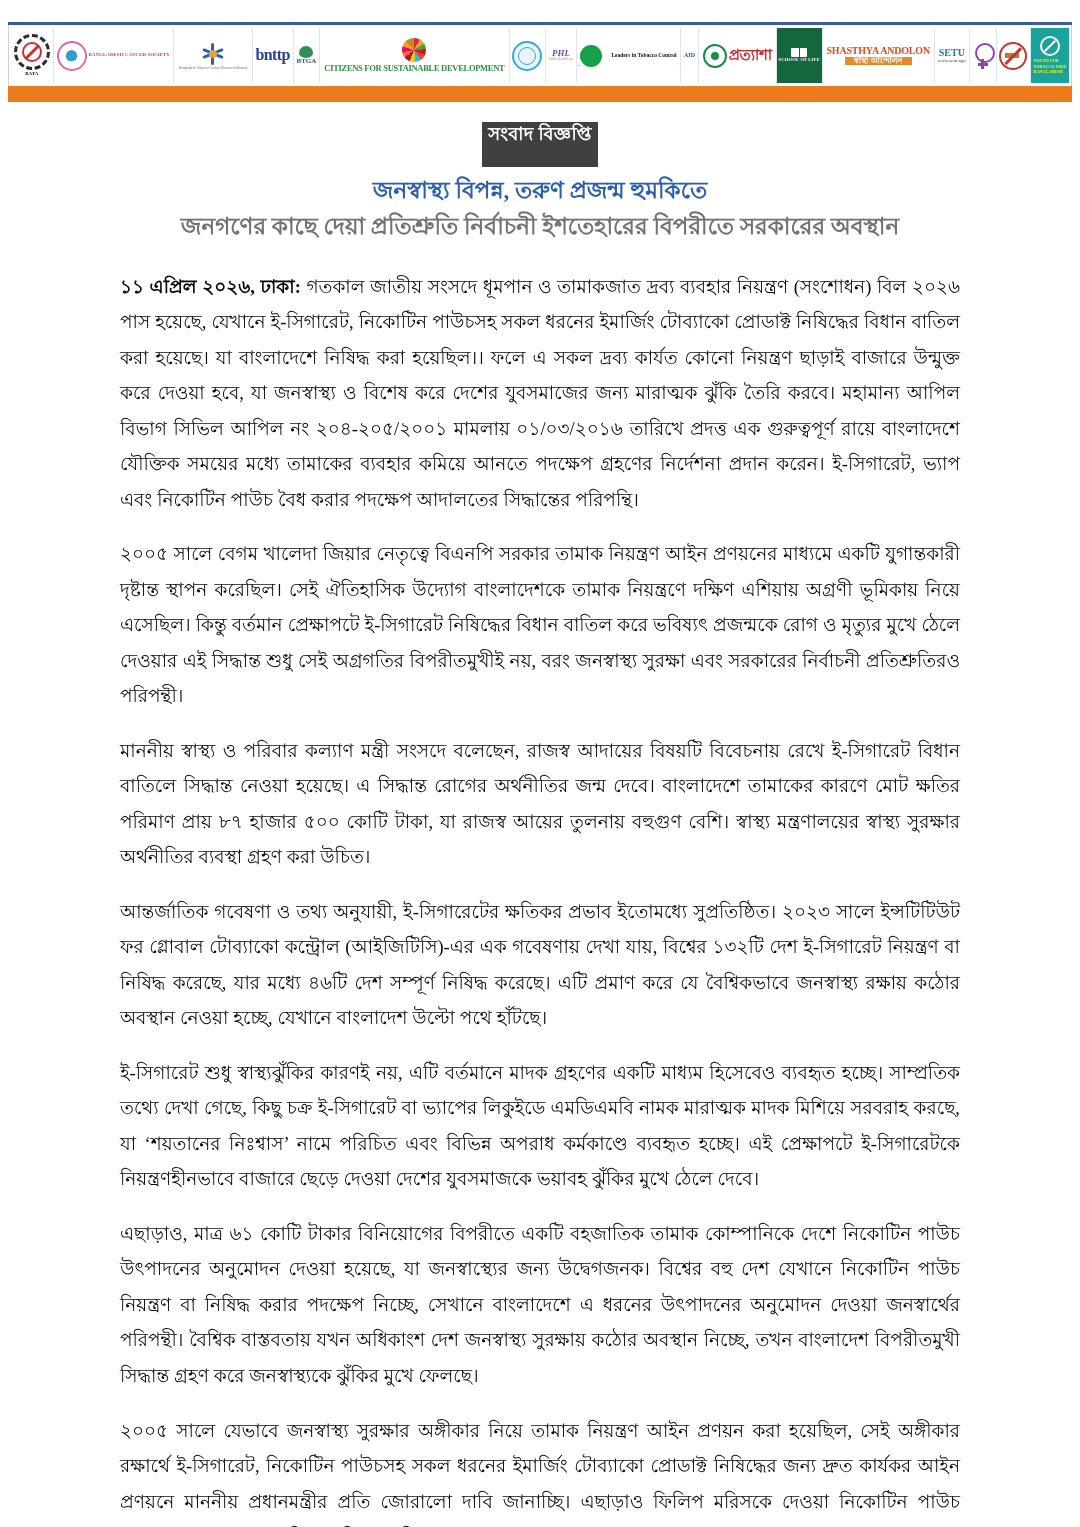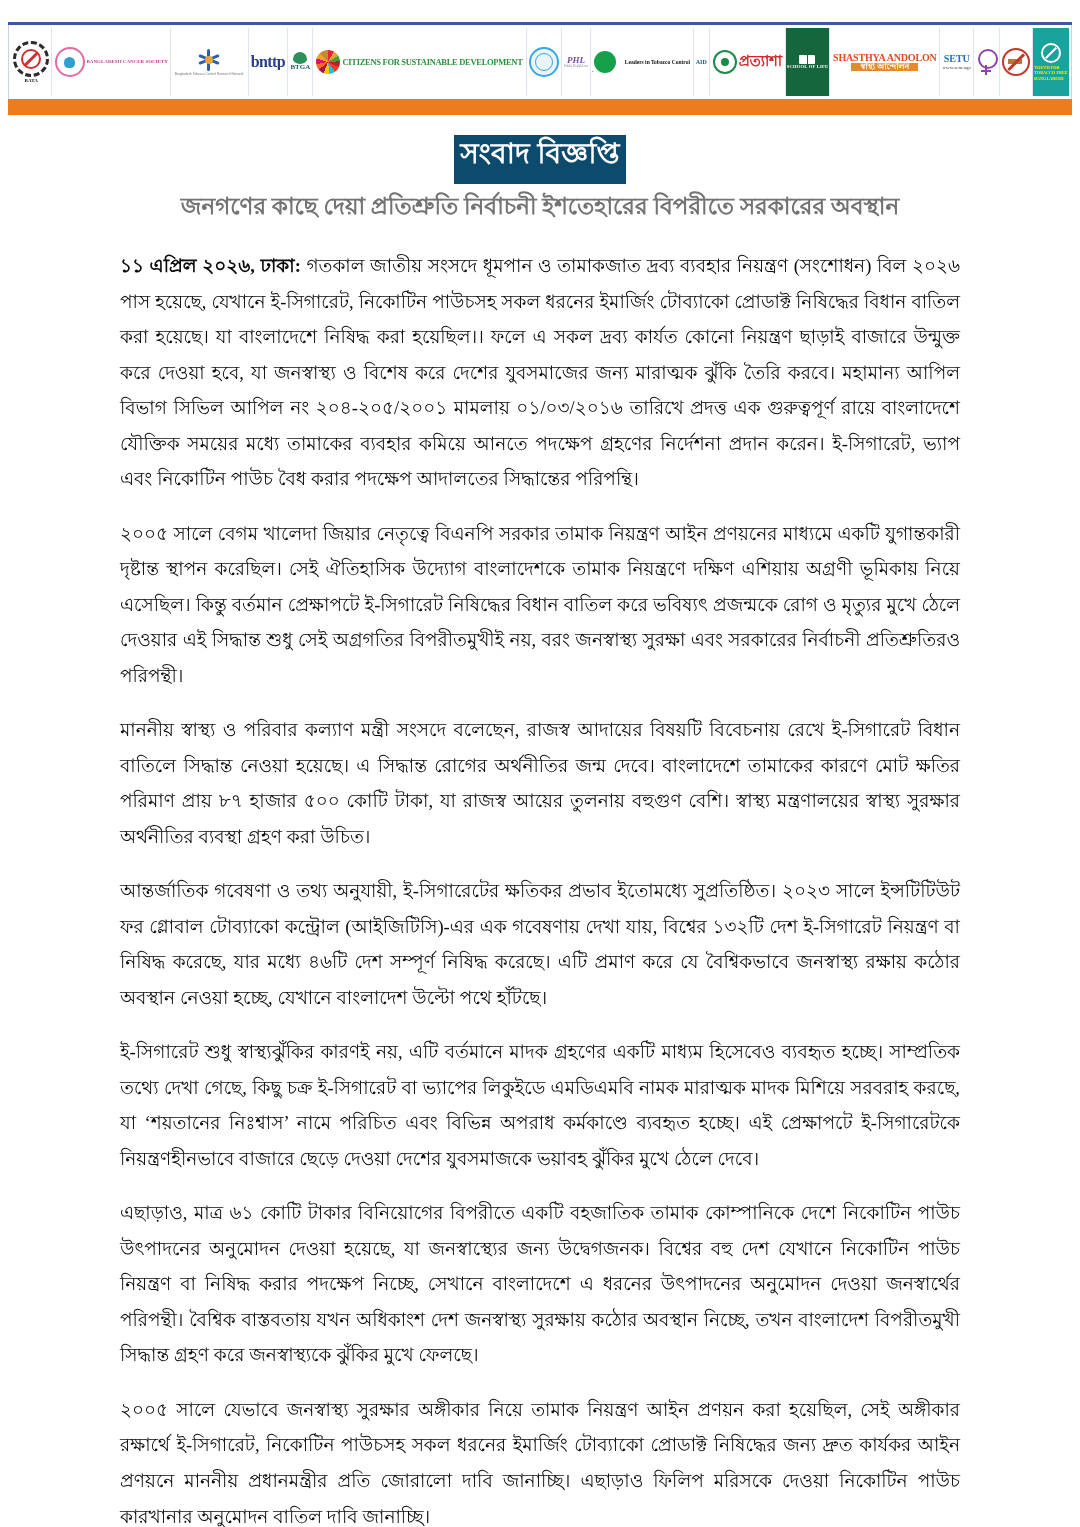--- a/index.html
+++ b/index.html
@@ -29,21 +29,21 @@
   .banner-wrap {
     margin: 22px 8px 0 8px;
     border-top: 3px solid #3a5ba0;
     border-bottom: 0;
     background: #ffffff;
   }
   .logo-strip {
     display: flex;
     align-items: stretch;
     justify-content: space-between;
-    height: 74px;
+    height: 61px;
     padding: 3px 2px;
     background: #ffffff;
     border-left: 1px solid #c9d3e6;
     border-right: 1px solid #c9d3e6;
     box-sizing: border-box;
   }
   .logo-cell {
     flex: 1 1 auto;
     display: flex;
     align-items: center;
@@ -148,27 +148,27 @@
     margin: 0 8px;
   }
 
   
   .titles {
     margin-top: 20px;
     text-align: center;
   }
   .press-tag {
     display: inline-block;
-    background: #0c4a6e;
+    background: #404040;
     color: #ffffff;
     font-family: "Liberation Serif", serif;
     font-weight: bold;
-    font-size: 28px;
+    font-size: 18px;
     line-height: 1.28;
-    padding: 1px 6px 12px 6px;
+    padding: 1px 6px 21px 6px;
     letter-spacing: .3px;
   }
   .headline-blue {
     color: #2b5fad;
     font-weight: bold;
     font-size: 23px;
     line-height: 1.45;
     margin-top: 7px;
   }
   .headline-blue .l2 { display: block; }
@@ -240,21 +240,21 @@
       </div>
 
       <div class="logo-cell">
         <div class="logo-box lg5">
           <span class="leaf"></span>
           <span class="btca">BTGA</span>
         </div>
       </div>
 
       <div class="logo-cell" style="flex:1.7 1 auto;">
-        <div class="logo-box lg6" style="flex-direction:row;gap:2px;">
+        <div class="logo-box lg6" style="flex-direction:column;gap:2px;">
           <span class="sdg"></span>
           <span class="cfsd">CITIZENS FOR SUSTAINABLE DEVELOPMENT</span>
         </div>
       </div>
 
       <div class="logo-cell">
         <div class="logo-box lg7">
           <span class="globe"></span>
         </div>
       </div>
@@ -334,20 +334,21 @@
         </div>
       </div>
 
     </div>
   </div>
   <div class="orange-bar"></div>
 
   <div class="titles">
     <div><span class="press-tag">সংবাদ বিজ্ঞপ্তি</span></div>
     <div class="headline-blue">
+      <span class="l2">জনস্বাস্থ্য বিপন্ন, তরুণ প্রজন্ম হুমকিতে</span>
     </div>
     <div class="headline-black">জনগণের কাছে দেয়া প্রতিশ্রুতি নির্বাচনী ইশতেহারের বিপরীতে সরকারের অবস্থান</div>
   </div>
 
   <div class="body-area">
 
     <p class="para"><span class="lead">১১ এপ্রিল ২০২৬, ঢাকা:</span> <span>গতকাল জাতীয় সংসদে ধূমপান ও তামাকজাত দ্রব্য ব্যবহার নিয়ন্ত্রণ (সংশোধন) বিল ২০২৬ পাস হয়েছে, যেখানে ই-সিগারেট, নিকোটিন পাউচসহ সকল ধরনের ইমার্জিং টোব্যাকো প্রোডাক্ট নিষিদ্ধের বিধান বাতিল করা হয়েছে।  যা বাংলাদেশে নিষিদ্ধ করা হয়েছিল।।  ফলে এ সকল দ্রব্য কার্যত কোনো নিয়ন্ত্রণ ছাড়াই বাজারে উন্মুক্ত করে দেওয়া হবে, যা জনস্বাস্থ্য ও বিশেষ করে দেশের যুবসমাজের জন্য মারাত্মক ঝুঁকি তৈরি করবে। মহামান্য আপিল বিভাগ সিভিল আপিল নং ২০৪-২০৫/২০০১ মামলায় ০১/০৩/২০১৬ তারিখে প্রদত্ত এক গুরুত্বপূর্ণ রায়ে বাংলাদেশে যৌক্তিক সময়ের মধ্যে তামাকের ব্যবহার কমিয়ে আনতে পদক্ষেপ গ্রহণের নির্দেশনা প্রদান করেন। ই-সিগারেট, ভ্যাপ এবং নিকোটিন পাউচ বৈধ করার পদক্ষেপ আদালতের সিদ্ধান্তের পরিপন্থি।</span></p>
 
     <p class="para"><span>২০০৫ সালে বেগম খালেদা জিয়ার নেতৃত্বে বিএনপি সরকার তামাক নিয়ন্ত্রণ আইন প্রণয়নের মাধ্যমে একটি যুগান্তকারী দৃষ্টান্ত স্থাপন করেছিল। সেই ঐতিহাসিক উদ্যোগ বাংলাদেশকে তামাক নিয়ন্ত্রণে দক্ষিণ এশিয়ায় অগ্রণী ভূমিকায় নিয়ে এসেছিল। কিন্তু বর্তমান প্রেক্ষাপটে ই-সিগারেট নিষিদ্ধের বিধান বাতিল করে ভবিষ্যৎ প্রজন্মকে রোগ ও মৃত্যুর মুখে ঠেলে দেওয়ার এই সিদ্ধান্ত শুধু সেই অগ্রগতির বিপরীতমুখীই নয়, বরং জনস্বাস্থ্য সুরক্ষা এবং সরকারের নির্বাচনী প্রতিশ্রুতিরও পরিপন্থী।</span></p>
 

